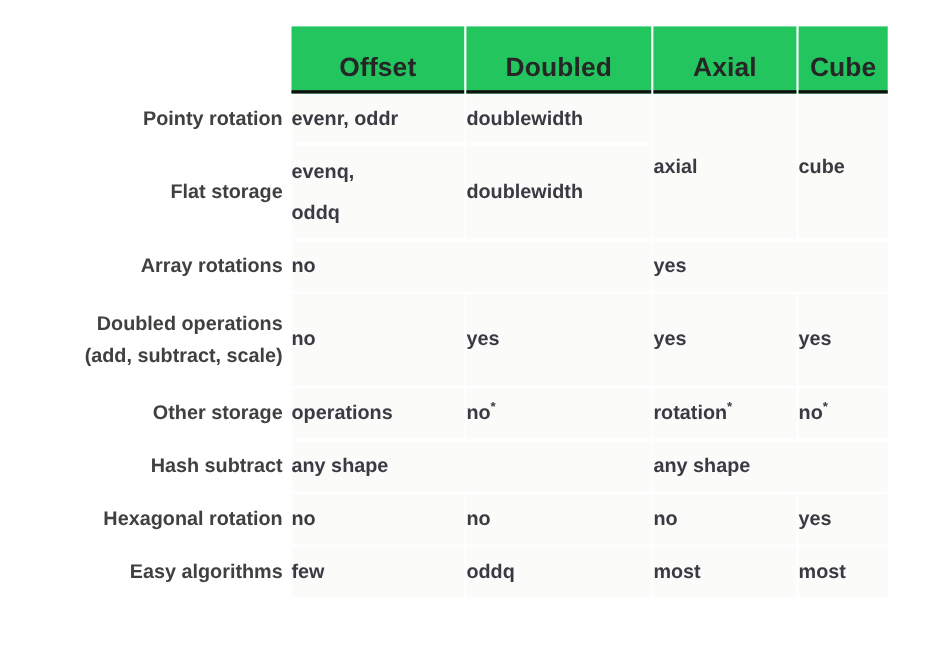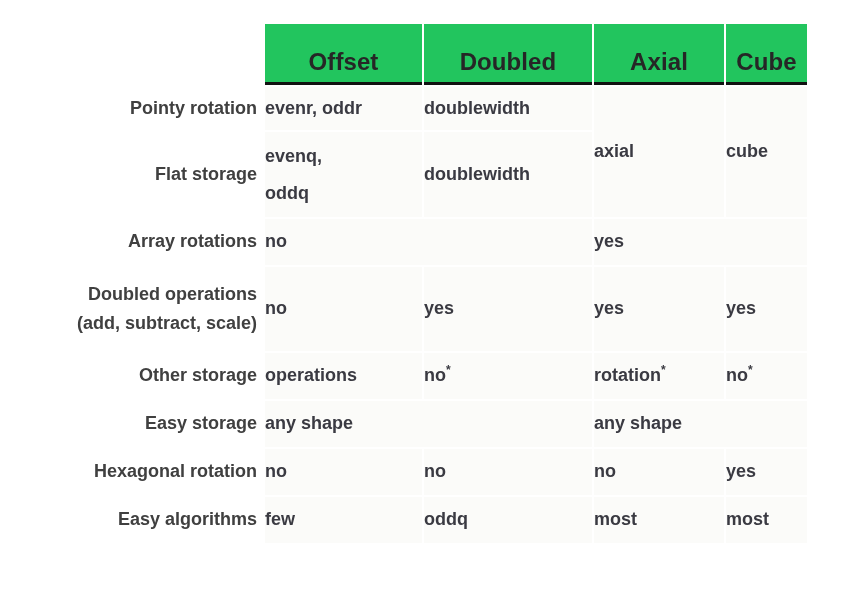--- a/index.html
+++ b/index.html
@@ -146,21 +146,21 @@
 
       <tr class="r-array">
         <td class="rowlabel">Other storage</td>
         <td class="cell">operations</td>
         <td class="cell"><span>no</span><sup class="star">*</sup></td>
         <td class="cell"><span>rotation</span><sup class="star">*</sup></td>
         <td class="cell"><span>no</span><sup class="star">*</sup></td>
       </tr>
 
       <tr class="r-hash">
-        <td class="rowlabel">Easy storage</td>
+        <td class="rowlabel">Hash subtract</td>
         <td class="cell" colspan="2">any shape</td>
         <td class="cell" colspan="2">any shape</td>
       </tr>
 
       <tr class="r-hex">
         <td class="rowlabel">Hexagonal rotation</td>
         <td class="cell">no</td>
         <td class="cell">no</td>
         <td class="cell">no</td>
         <td class="cell">yes</td>

